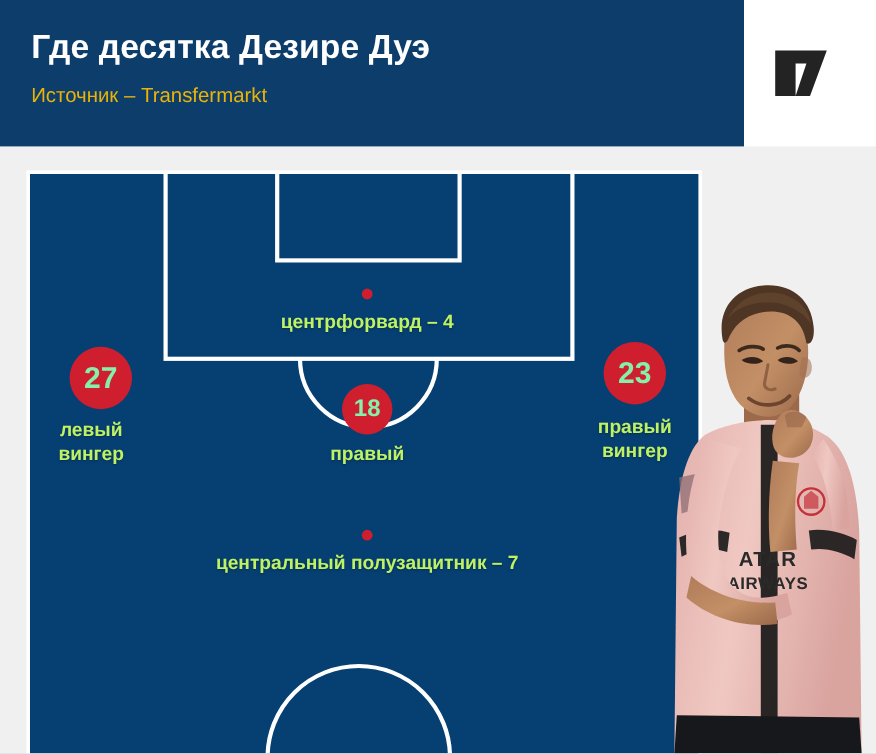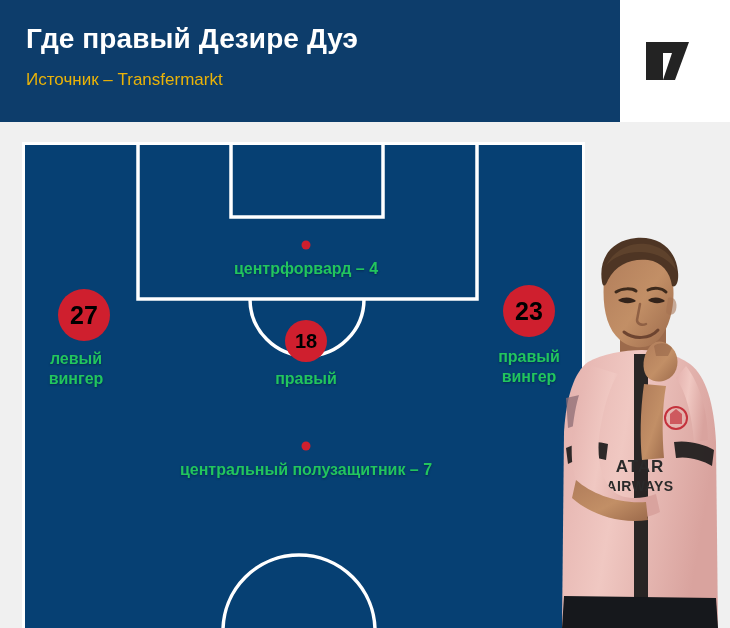--- a/index.html
+++ b/index.html
@@ -97,42 +97,42 @@
     height: 9px;
     border-radius: 50%;
     background: #cf1f2e;
     transform: translate(-50%, -50%);
   }
 
   .badge {
     position: absolute;
     border-radius: 50%;
     background: #cf1f2e;
-    color: #000000;
+    color: #86efac;
     display: flex;
     align-items: center;
     justify-content: center;
     font-weight: bold;
     transform: translate(-50%, -50%);
     z-index: 3;
   }
   .badge-lg {
     width: 52px;
     height: 52px;
     font-size: 25px;
   }
   .badge-sm {
     width: 42px;
     height: 42px;
     font-size: 20px;
   }
 
   .marker-label {
     position: absolute;
-    color: #22c55e;
+    color: #bef264;
     font-size: 16px;
     font-weight: bold;
     text-align: center;
     line-height: 20px;
     transform: translateX(-50%);
     white-space: pre-line;
     z-index: 2;
     text-shadow: 0 1px 2px rgba(3,28,52,0.55);
   }
 
@@ -146,21 +146,21 @@
     z-index: 5;
     pointer-events: none;
   }
 </style>
 </head>
 <body>
 
 <div class="infographic">
 
   <div class="header">
-    <h1 class="header-title">Где правый Дезире Дуэ</h1>
+    <h1 class="header-title">Где десятка Дезире Дуэ</h1>
     <div class="header-subtitle">Источник – Transfermarkt</div>
   </div>
 
   <div class="logo-area">
     <svg class="logo-mark" width="66" height="44" viewBox="0 0 66 44">
       <path d="M4 3 H47 L33 41 H21 L30 14 L21 14 L21 41 L4 41 Z" fill="#232323"></path>
     </svg>
   </div>
 
   <div class="pitch-wrap">

